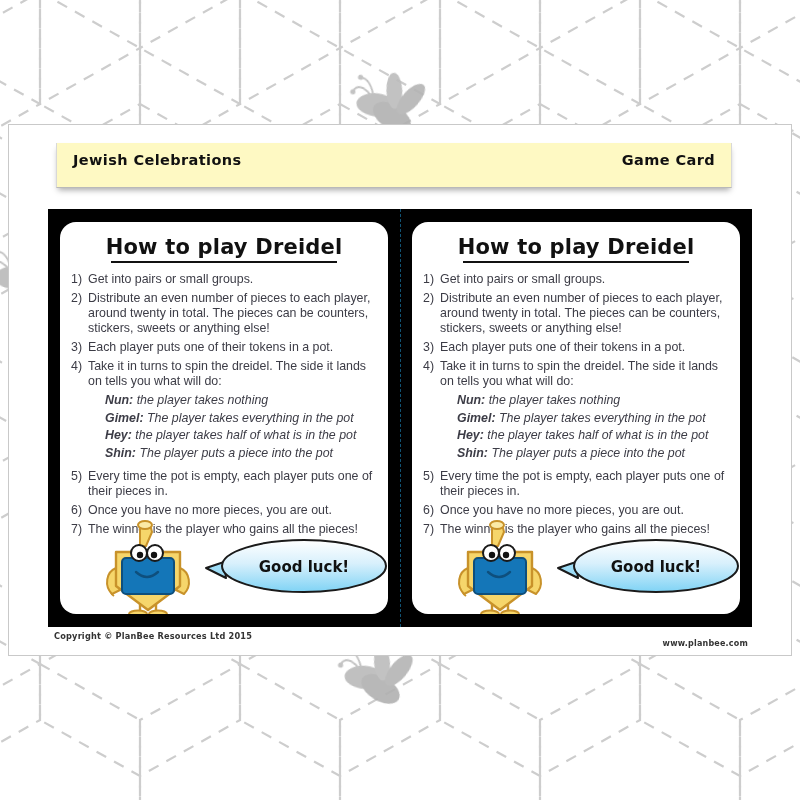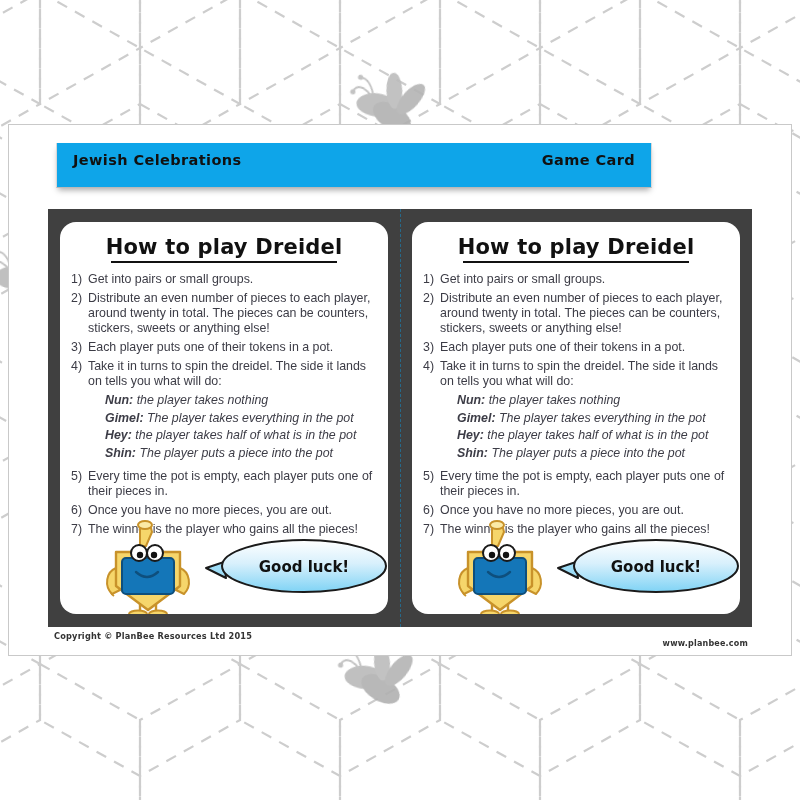--- a/index.html
+++ b/index.html
@@ -36,23 +36,23 @@
     border: 1px solid #c9c9c9;
     box-sizing: border-box;
     z-index: 1;
   }
 
   
   #header-box {
     position: absolute;
     left: 56px;
     top: 143px;
-    width: 596px;
+    width: 676px;
     height: 45px;
-    background: #0ea5e9;
+    background: #fef9c3;
     border-left: 1px solid #d8d8d8;
     border-right: 1px solid #d8d8d8;
     border-bottom: 1px solid #b9b9b9;
     box-shadow: 0 4px 6px -2px rgba(0,0,0,0.35);
     box-sizing: border-box;
     z-index: 3;
   }
   #header-inner {
     position: relative;
     width: 100%;
@@ -71,21 +71,21 @@
   #header-title-left { left: 16px; }
   #header-title-right { right: 16px; }
 
   
   #card-band {
     position: absolute;
     left: 48px;
     top: 209px;
     width: 704px;
     height: 418px;
-    background: #404040;
+    background: #000000;
     z-index: 4;
     display: flex;
     flex-direction: row;
   }
   #cut-line {
     position: absolute;
     left: 352px;
     top: 0;
     width: 0;
     height: 418px;

